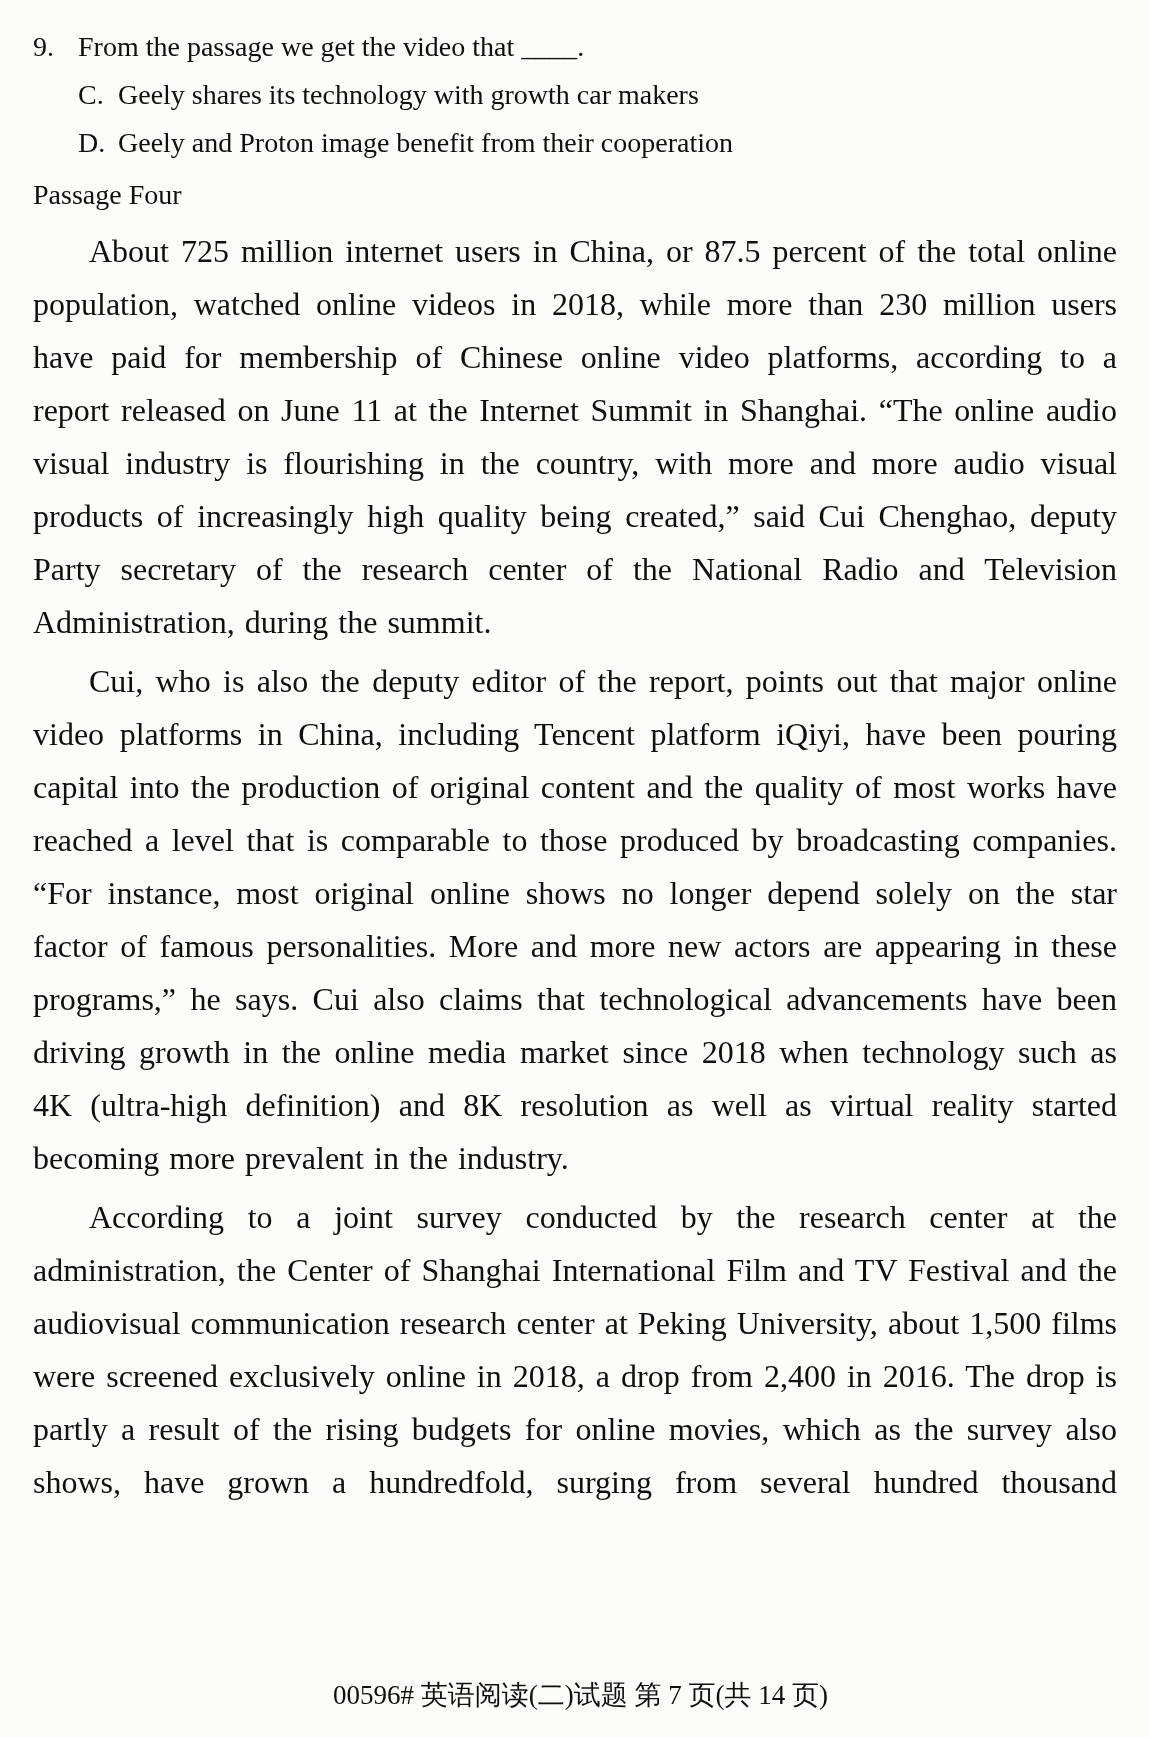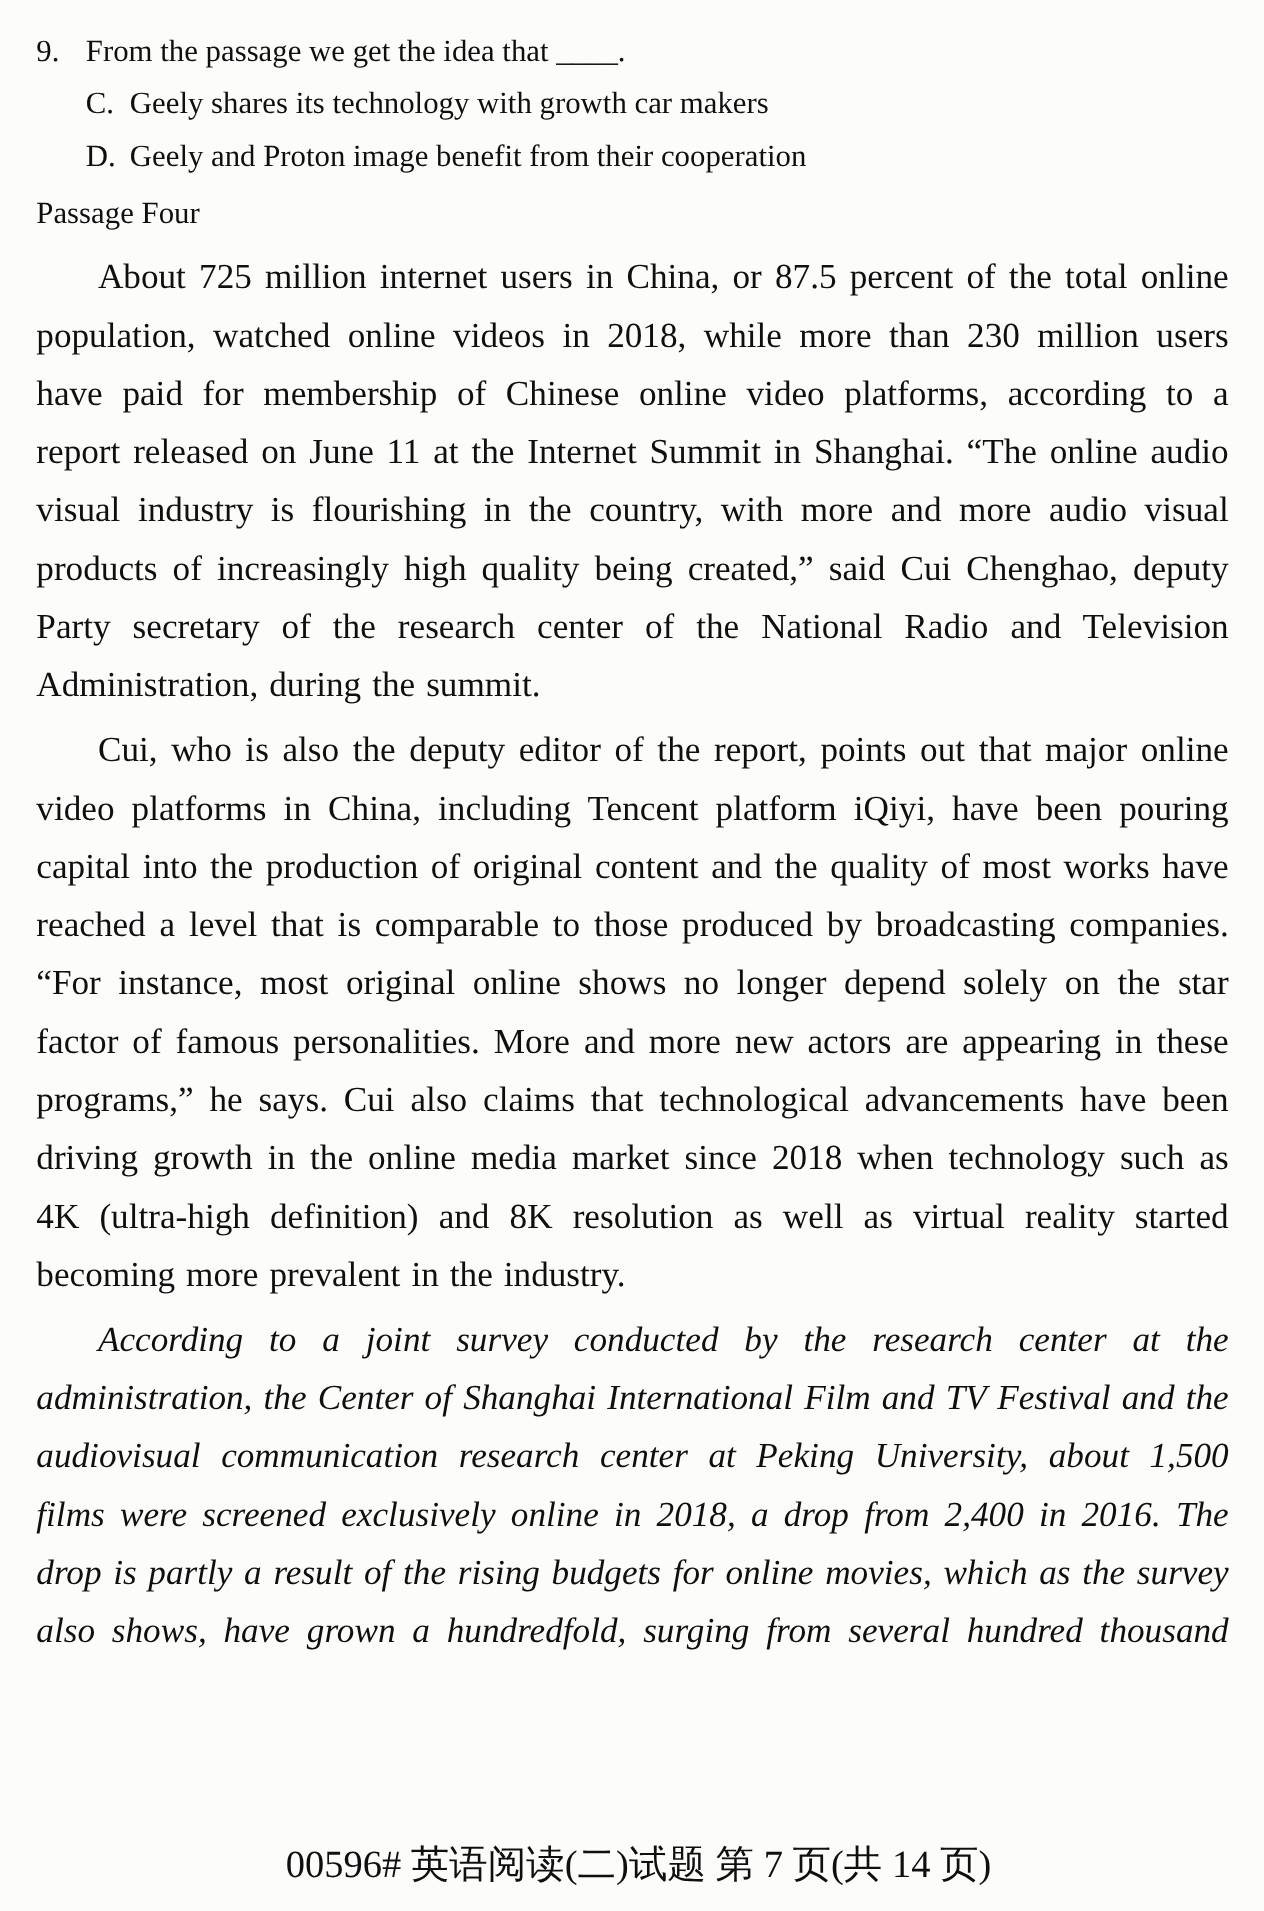--- a/index.html
+++ b/index.html
@@ -44,39 +44,38 @@
     font-size: 32px;
     line-height: 53px;
     text-align: justify;
     text-indent: 56px;
     margin: 0 0 6px 0;
     word-spacing: 2px;
   }
   .para.continues {
     text-align-last: justify;
     margin-bottom: 0;
-    font-style: italic;
   }
   .page-footer {
     position: absolute;
     left: 12px;
     right: 0;
     bottom: 26px;
     text-align: center;
-    font-size: 35px;
+    font-size: 27px;
     line-height: 32px;
   }
 </style>
 </head>
 <body>
 
 <div>
 
   <div class="qline">
-    <span class="q-num">9.</span><span>From the passage we get the idea that</span>
+    <span class="q-num">9.</span><span>From the passage we get the video that</span>
     <span>____</span><span>.</span>
   </div>
 
   <div>
     <div class="option">
       <span class="opt-label">C.</span><span>Geely shares its technology with growth car makers</span>
     </div>
     <div class="option">
       <span class="opt-label">D.</span><span>Geely and Proton image benefit from their cooperation</span>
     </div>

